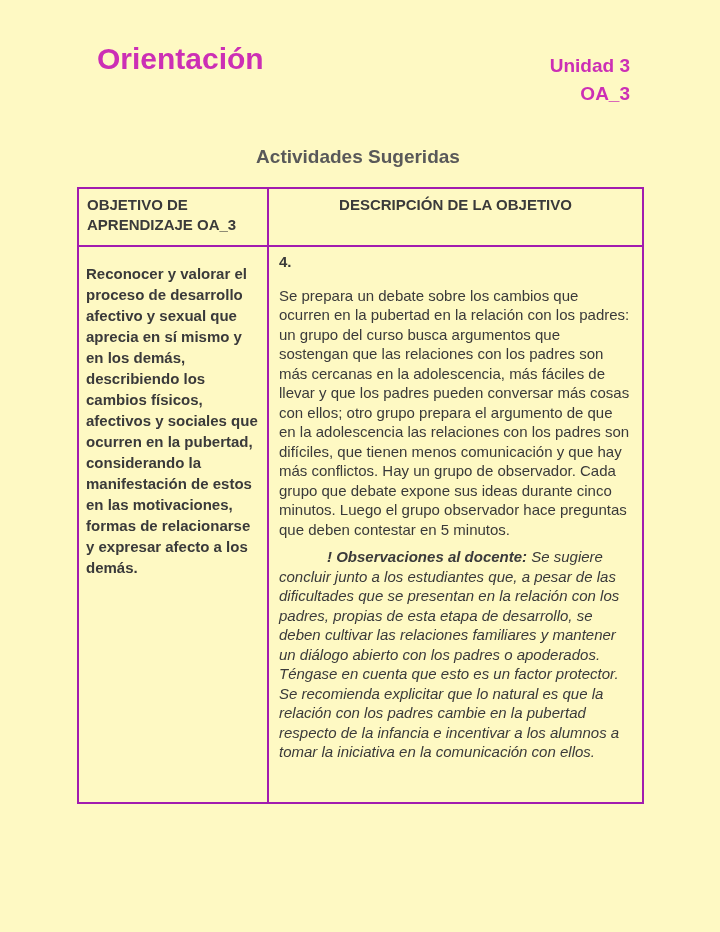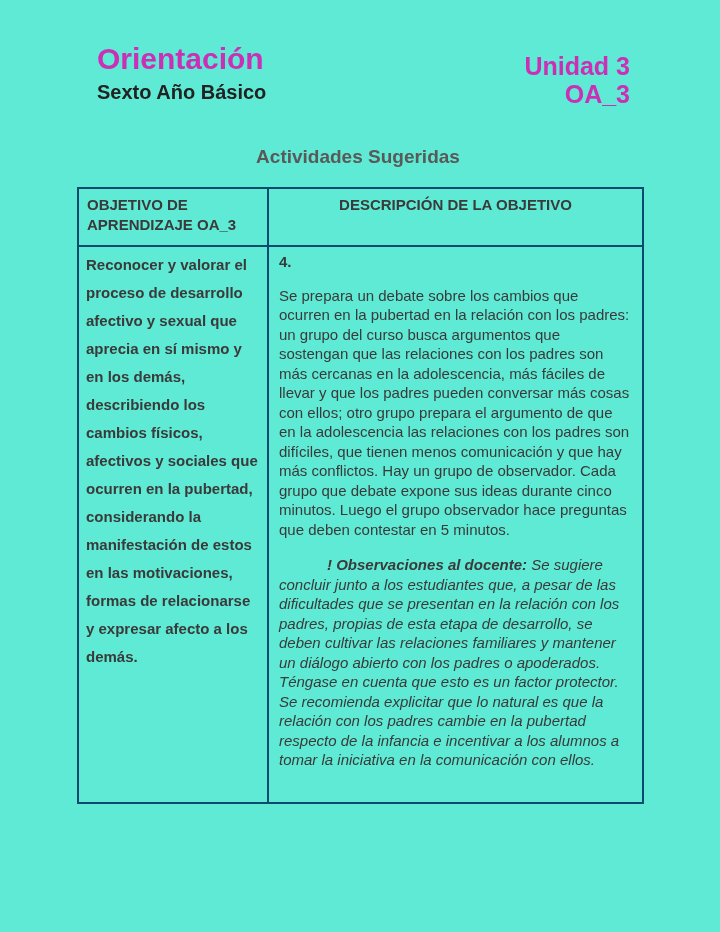--- a/index.html
+++ b/index.html
@@ -5,21 +5,21 @@
   * { box-sizing: border-box; margin: 0; padding: 0; }
   html, body {
     width: 720px;
     background: #ffffff;
     font-family: "Liberation Sans", sans-serif;
   }
   .page {
     position: relative;
     width: 720px;
     height: 932px;
-    background: #5eead4;
+    background: #fef9c3;
     overflow: hidden;
   }
   
   .doc-header {
     position: absolute;
     top: 42px;
     left: 97px;
     right: 90px;
     display: flex;
     justify-content: space-between;
@@ -37,21 +37,21 @@
     font-weight: bold;
     color: #222222;
     line-height: 26px;
     margin-top: 3px;
   }
   .header-right {
     text-align: right;
     padding-top: 10px;
   }
   .unit-label, .oa-label {
-    font-size: 25px;
+    font-size: 19px;
     font-weight: bold;
     color: #cc2fb5;
     line-height: 28px;
   }
   
   .section-title {
     position: absolute;
     top: 146px;
     left: 0;
     width: 716px;
@@ -63,70 +63,69 @@
   
   table.activities {
     position: absolute;
     top: 187px;
     left: 77px;
     width: 565px;
     border-collapse: collapse;
     table-layout: fixed;
   }
   table.activities td, table.activities th {
-    border: 2px solid #0c4a6e;
+    border: 2px solid #a21caf;
     vertical-align: top;
     color: #3a3a3a;
   }
   th.col-objective, th.col-description {
     font-size: 15px;
     font-weight: bold;
     color: #2e2e2e;
     padding: 6px 8px 10px 8px;
     line-height: 20px;
   }
   th.col-objective { text-align: left; }
   th.col-description { text-align: center; }
   td.objective-cell {
     font-size: 15px;
     font-weight: bold;
-    line-height: 28px;
-    padding: 4px 7px;
+    line-height: 21px;
+    padding: 16px 7px;
     height: 557px;
   }
   td.activity-cell {
     font-size: 15px;
     line-height: 19.5px;
     padding: 5px 10px;
   }
   .activity-number {
     font-weight: bold;
     margin-bottom: 14px;
   }
   .activity-description {
-    margin-bottom: 16px;
+    margin-bottom: 8px;
   }
   .teacher-note {
     font-style: italic;
   }
   .note-label {
     font-weight: bold;
     font-style: italic;
     margin-left: 48px;
   }
 </style>
 </head>
 <body>
 
 <div class="page">
 
   <div class="doc-header">
     <div>
       <div class="brand-title">Orientación</div>
-      <div class="brand-subtitle">Sexto Año Básico</div>
     </div>
     <div class="header-right">
       <div class="unit-label">Unidad 3</div>
       <div class="oa-label">OA_3</div>
     </div>
   </div>
 
   <div class="section-title">Actividades Sugeridas</div>
 
   <table class="activities">

